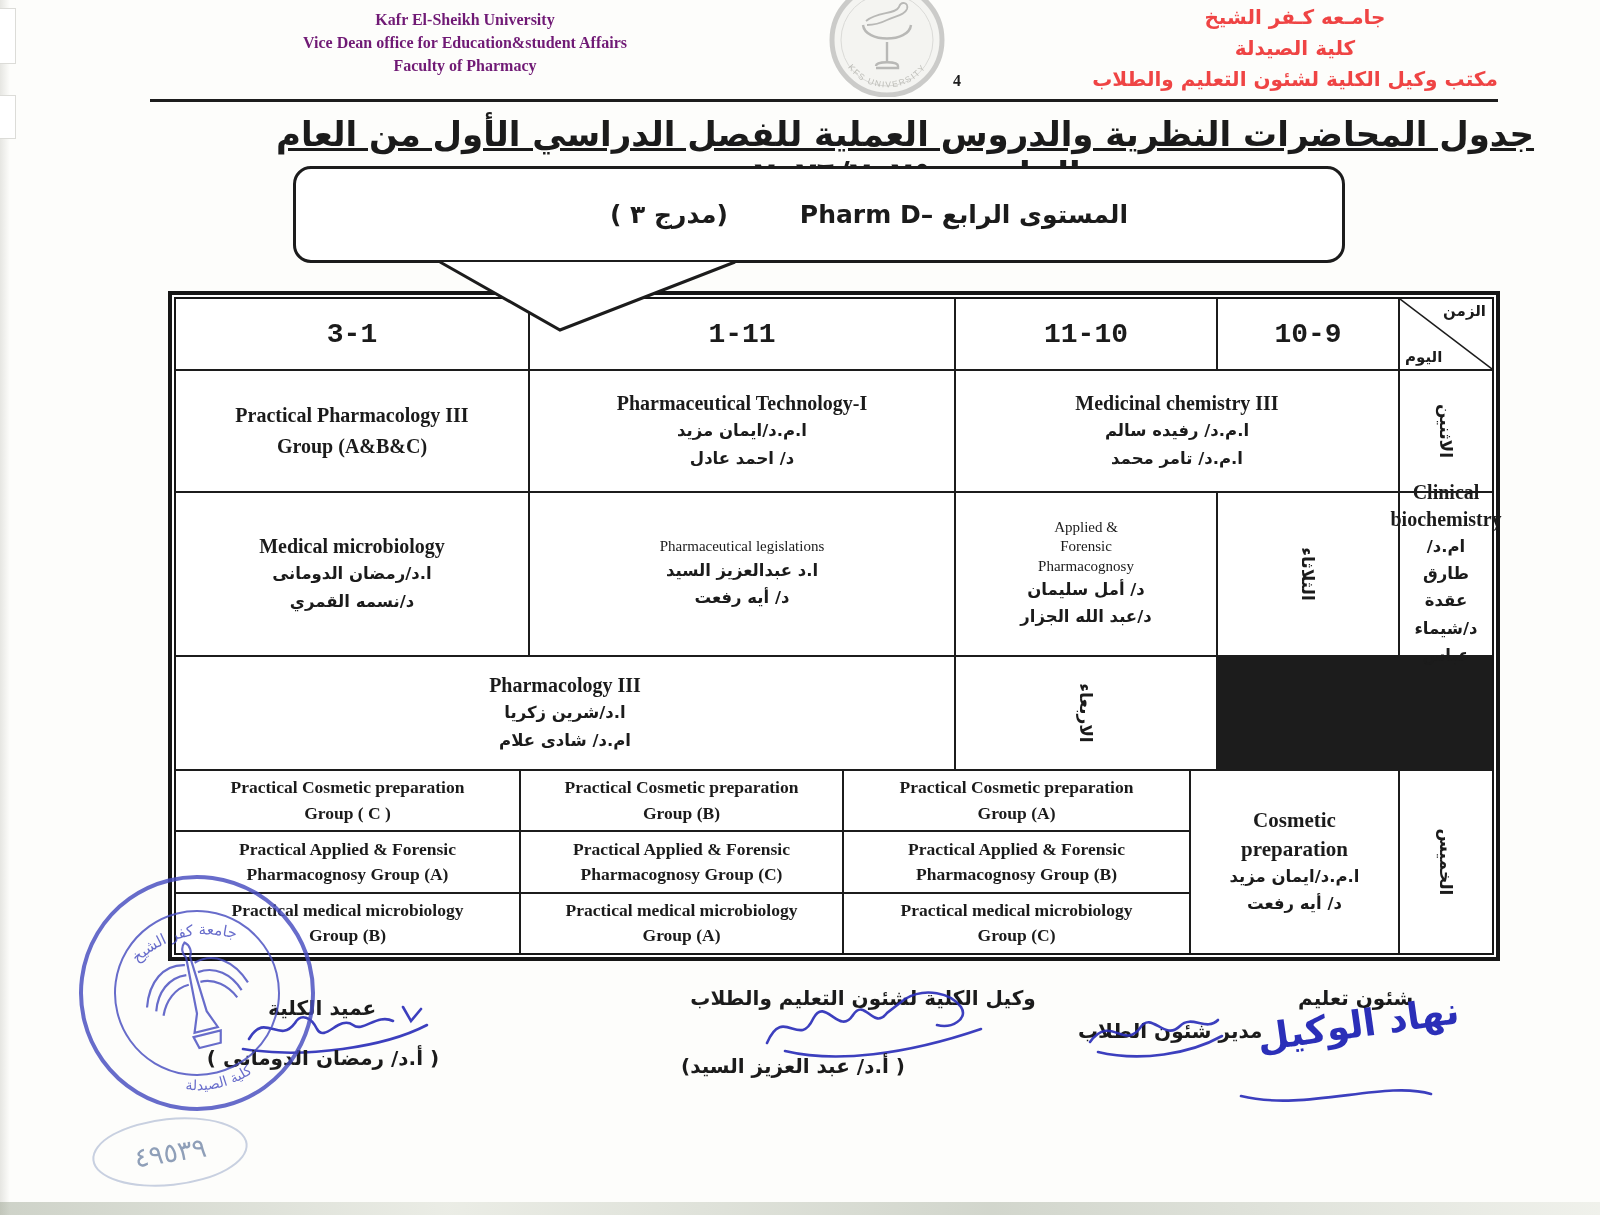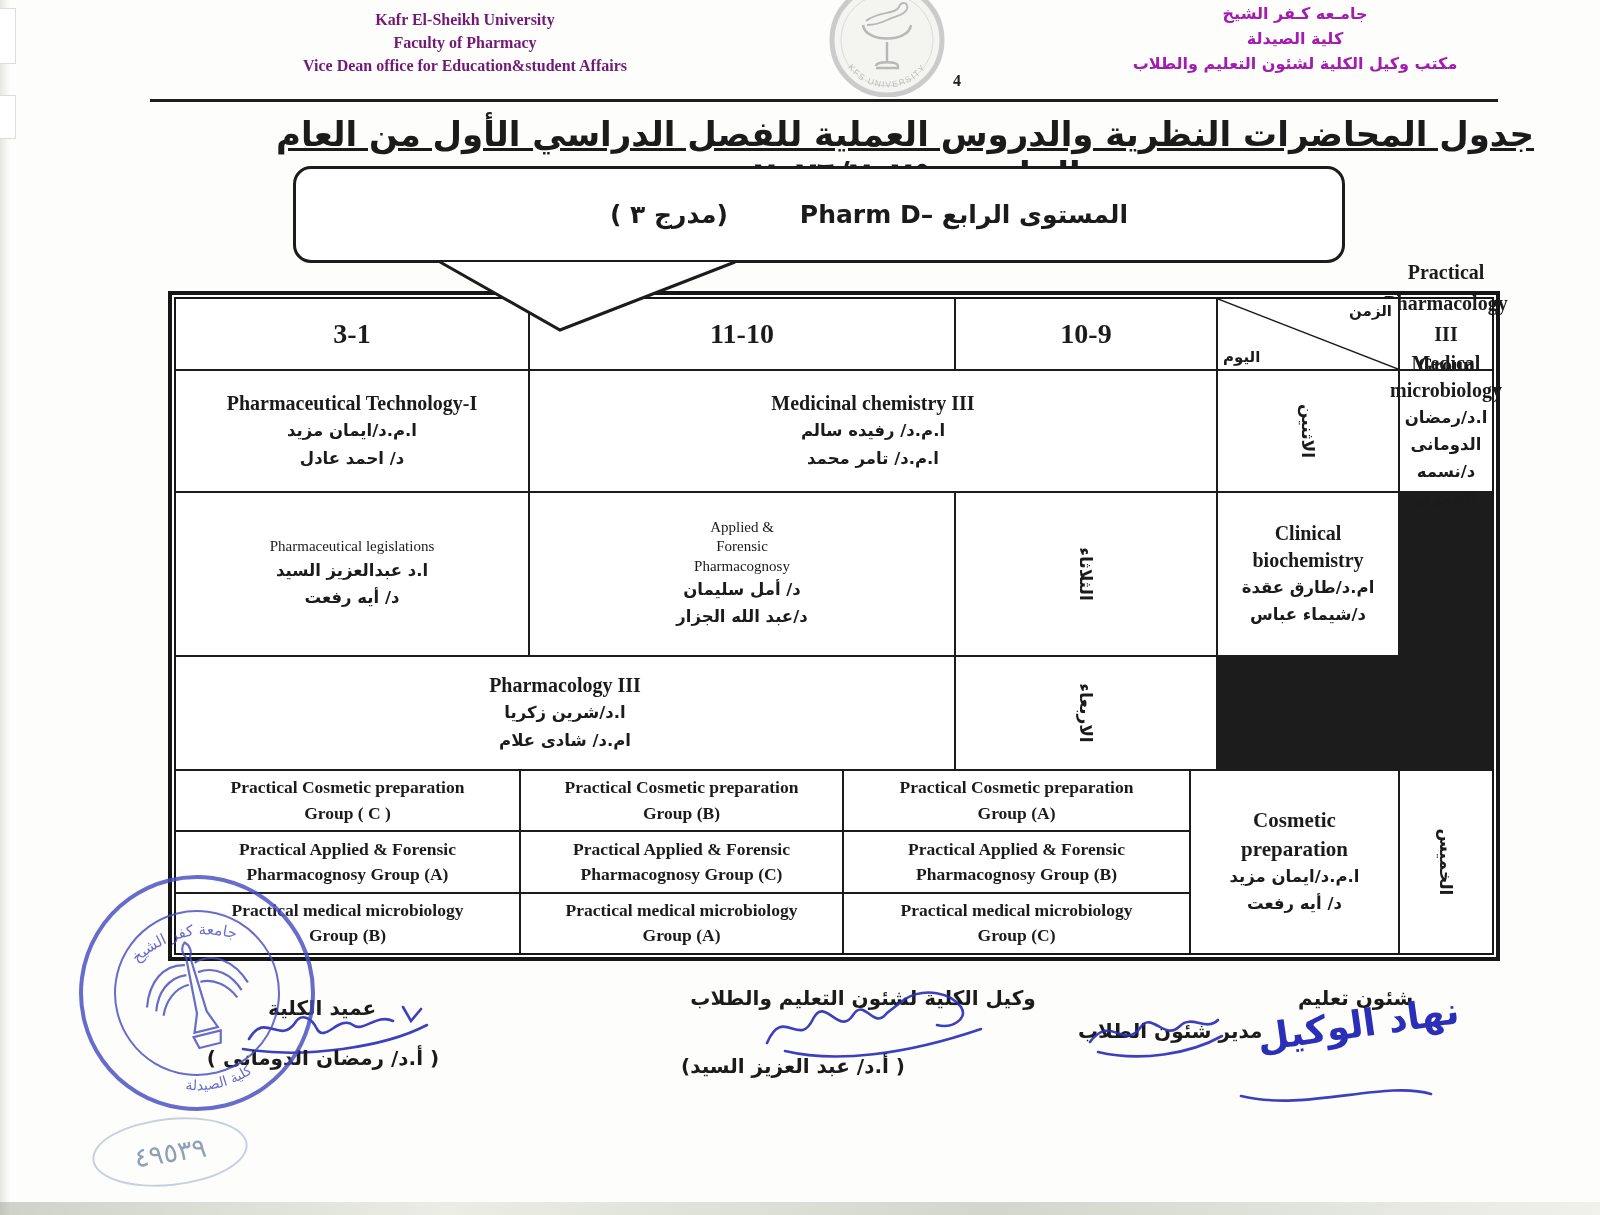--- a/index.html
+++ b/index.html
@@ -7,21 +7,21 @@
     width:1600px;height:1215px;position:relative;overflow:hidden;
     background:#fdfdfb;color:#1b1b1b;
     font-family:"Liberation Serif", serif;
   }
   .abs{position:absolute;}
   .ar{font-family:"DejaVu Sans", sans-serif;direction:rtl;}
   .en{font-family:"Liberation Serif", serif;}
 
   
   .hdr-left{left:225px;top:8px;width:480px;text-align:center;font-weight:bold;font-size:16px;line-height:1.45;color:#701a75;}
-  .hdr-right{left:1055px;top:2px;width:480px;text-align:center;font-weight:bold;font-size:16px;line-height:1.55;color:#a21caf;}
+  .hdr-right{left:1055px;top:2px;width:480px;text-align:center;font-weight:bold;font-size:20px;line-height:1.55;color:#ef4444;}
   .logo-svg{left:815px;top:-8px;width:145px;height:105px;opacity:.62;}
   .page-num{left:953px;top:72px;font-size:16px;font-weight:bold;}
   .hdr-rule{left:150px;top:99px;width:1348px;height:3px;background:#1d1d1d;}
 
   
   .doc-title{left:250px;top:114px;width:1310px;text-align:center;font-weight:bold;font-size:34px;letter-spacing:-.5px;text-decoration:underline;}
   .bubble{
     left:293px;top:166px;width:1052px;height:97px;background:#fff;z-index:4;
     border:3px solid #1c1c1c;border-radius:18px;
     display:flex;direction:rtl;align-items:center;justify-content:center;gap:72px;
@@ -29,21 +29,21 @@
   }
   .tail-svg{left:432px;top:259px;width:315px;height:80px;z-index:5;}
 
   
   .tbl{left:168px;top:291px;z-index:1;border:4px solid #161616;padding:2px;background:#fff;}
   .tbl-inner{border:2px solid #161616;}
   .grid{display:grid;grid-template-columns:352px 424px 260px 180px 92px;
         grid-template-rows:70px 120px 162px 112px 182px;gap:2px;background:#1c1c1c;}
   .cell{background:#fff;display:flex;flex-direction:column;align-items:center;justify-content:center;
         text-align:center;padding:20px 4px;box-sizing:border-box;}
-  .time{font-size:28px;font-weight:bold;}
+  .time{font-size:28px;font-weight:bold;font-family:Liberation Mono, monospace;}
   .span2{grid-column:span 2;}
   .prac{font-size:20px;font-weight:bold;line-height:1.55;}
   .crs{font-size:20px;font-weight:bold;line-height:1.35;}
   .crs3{font-size:15px;font-weight:normal;line-height:1.3;}
   .ins{font-size:16.5px;font-weight:bold;line-height:1.65;}
   .corner{position:relative;background:#fff;}
   .corner svg{position:absolute;inset:0;width:100%;height:100%;}
   .corner .c-top{position:absolute;top:3px;right:6px;font-size:15px;font-weight:bold;}
   .corner .c-bot{position:absolute;bottom:3px;left:5px;font-size:15px;font-weight:bold;}
   .day span{display:block;transform:rotate(90deg);white-space:nowrap;font-weight:bold;font-size:17px;
@@ -79,22 +79,22 @@
 </style>
 </head>
 <body>
 
 <div class="abs edge-shade"></div>
 <div class="abs notch notch1"></div>
 <div class="abs notch notch2"></div>
 
 <div class="abs hdr-left en">
   <div>Kafr El-Sheikh University</div>
+  <div>Vice Dean office for Education&amp;student Affairs</div>
   <div>Faculty of Pharmacy</div>
-  <div>Vice Dean office for Education&amp;student Affairs</div>
 </div>
 
 <svg class="abs logo-svg" viewBox="0 0 145 105">
   <g transform="translate(72,48)">
     <circle r="55" fill="#efefec" stroke="#aeaeab" stroke-width="5"></circle>
     <circle r="46" fill="none" stroke="#c6c6c2" stroke-width="1"></circle>
     <g stroke="#8f8f8c" fill="none" stroke-width="2.4">
       <path d="M-24 -15 C-22 3 22 3 24 -15"></path>
       <path d="M0 2 L0 21"></path>
       <path d="M-11 26 C-11 21 11 21 11 26 L11 28 L-11 28"></path>
@@ -124,20 +124,21 @@
 </div>
 <svg class="abs tail-svg" viewBox="0 0 315 80">
   <path d="M8 3 L128 71 L303 3" fill="#ffffff" stroke="#1c1c1c" stroke-width="3"></path>
 </svg>
 
 <div class="abs tbl">
  <div class="tbl-inner">
   <div class="grid">
 
     <div class="cell time en">3-1</div>
+    <div class="cell time en">1-11</div>
     <div class="cell time en">11-10</div>
     <div class="cell time en">10-9</div>
     <div class="cell corner">
       <svg>
             <line x1="0" y1="0" x2="100%" y2="100%" stroke="#1c1c1c" stroke-width="1.5"></line>
           </svg>
       <span class="c-top ar">الزمن</span>
       <span class="c-bot ar">اليوم</span>
     </div>
 

